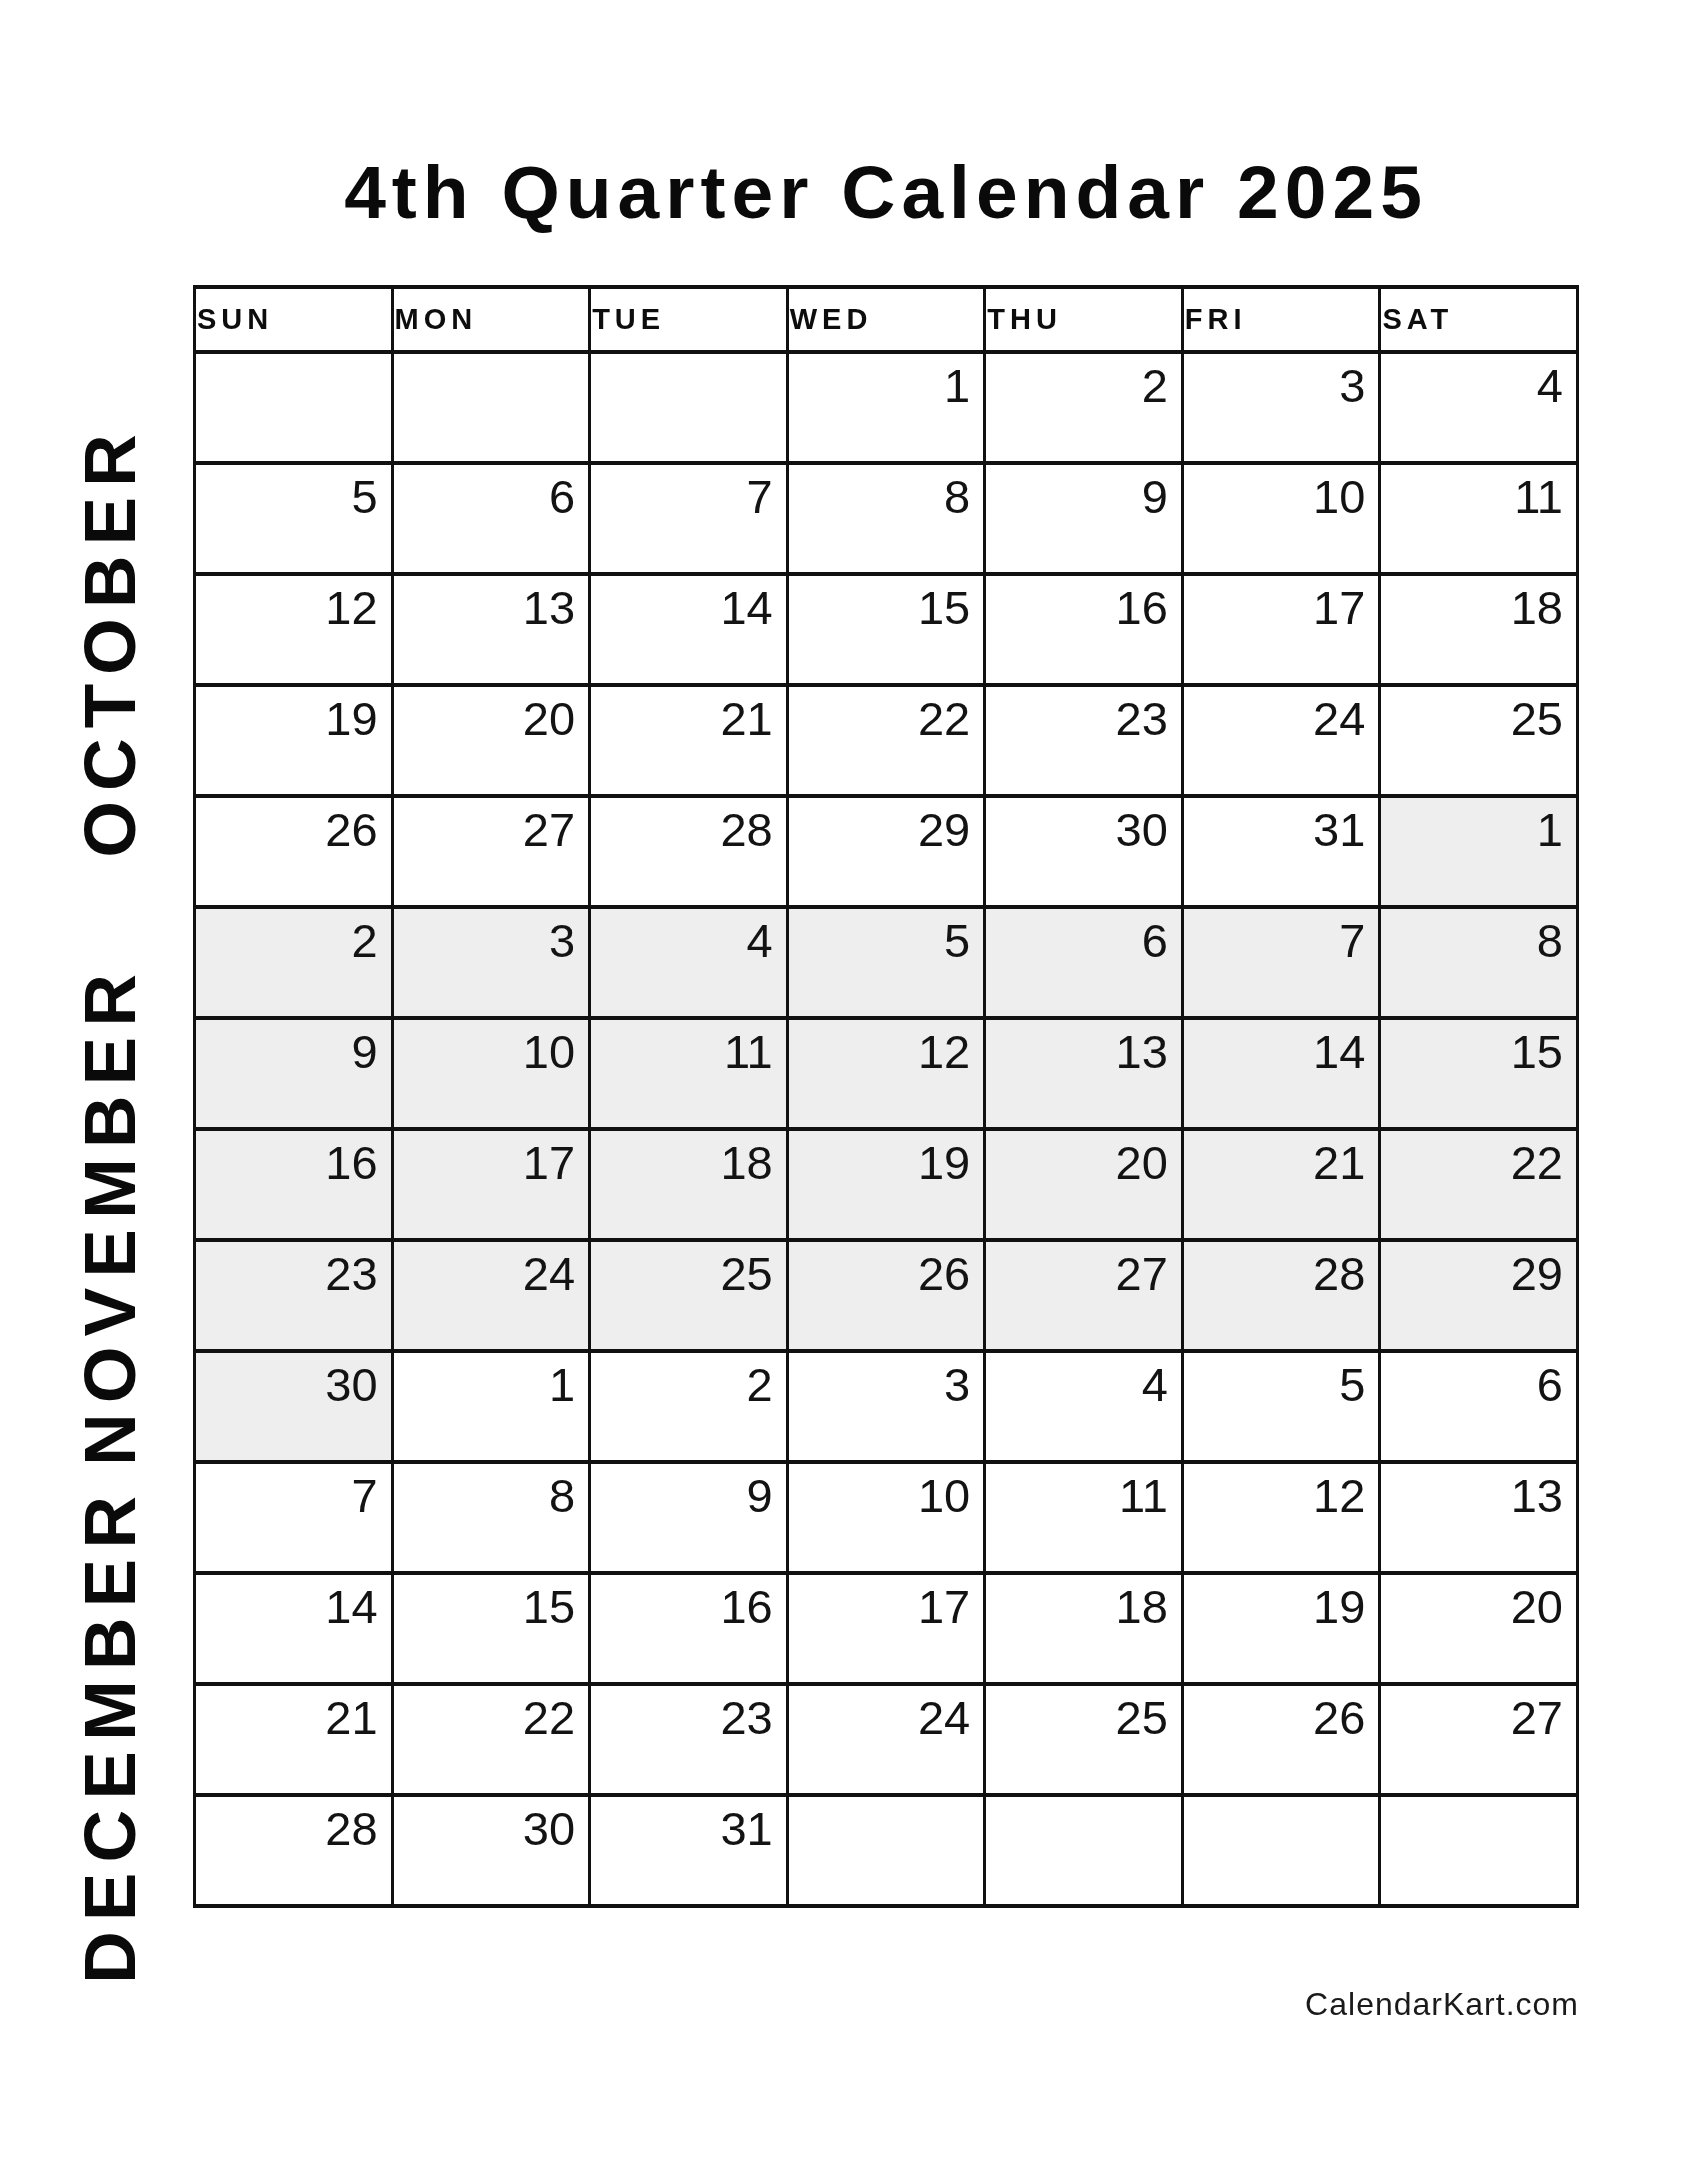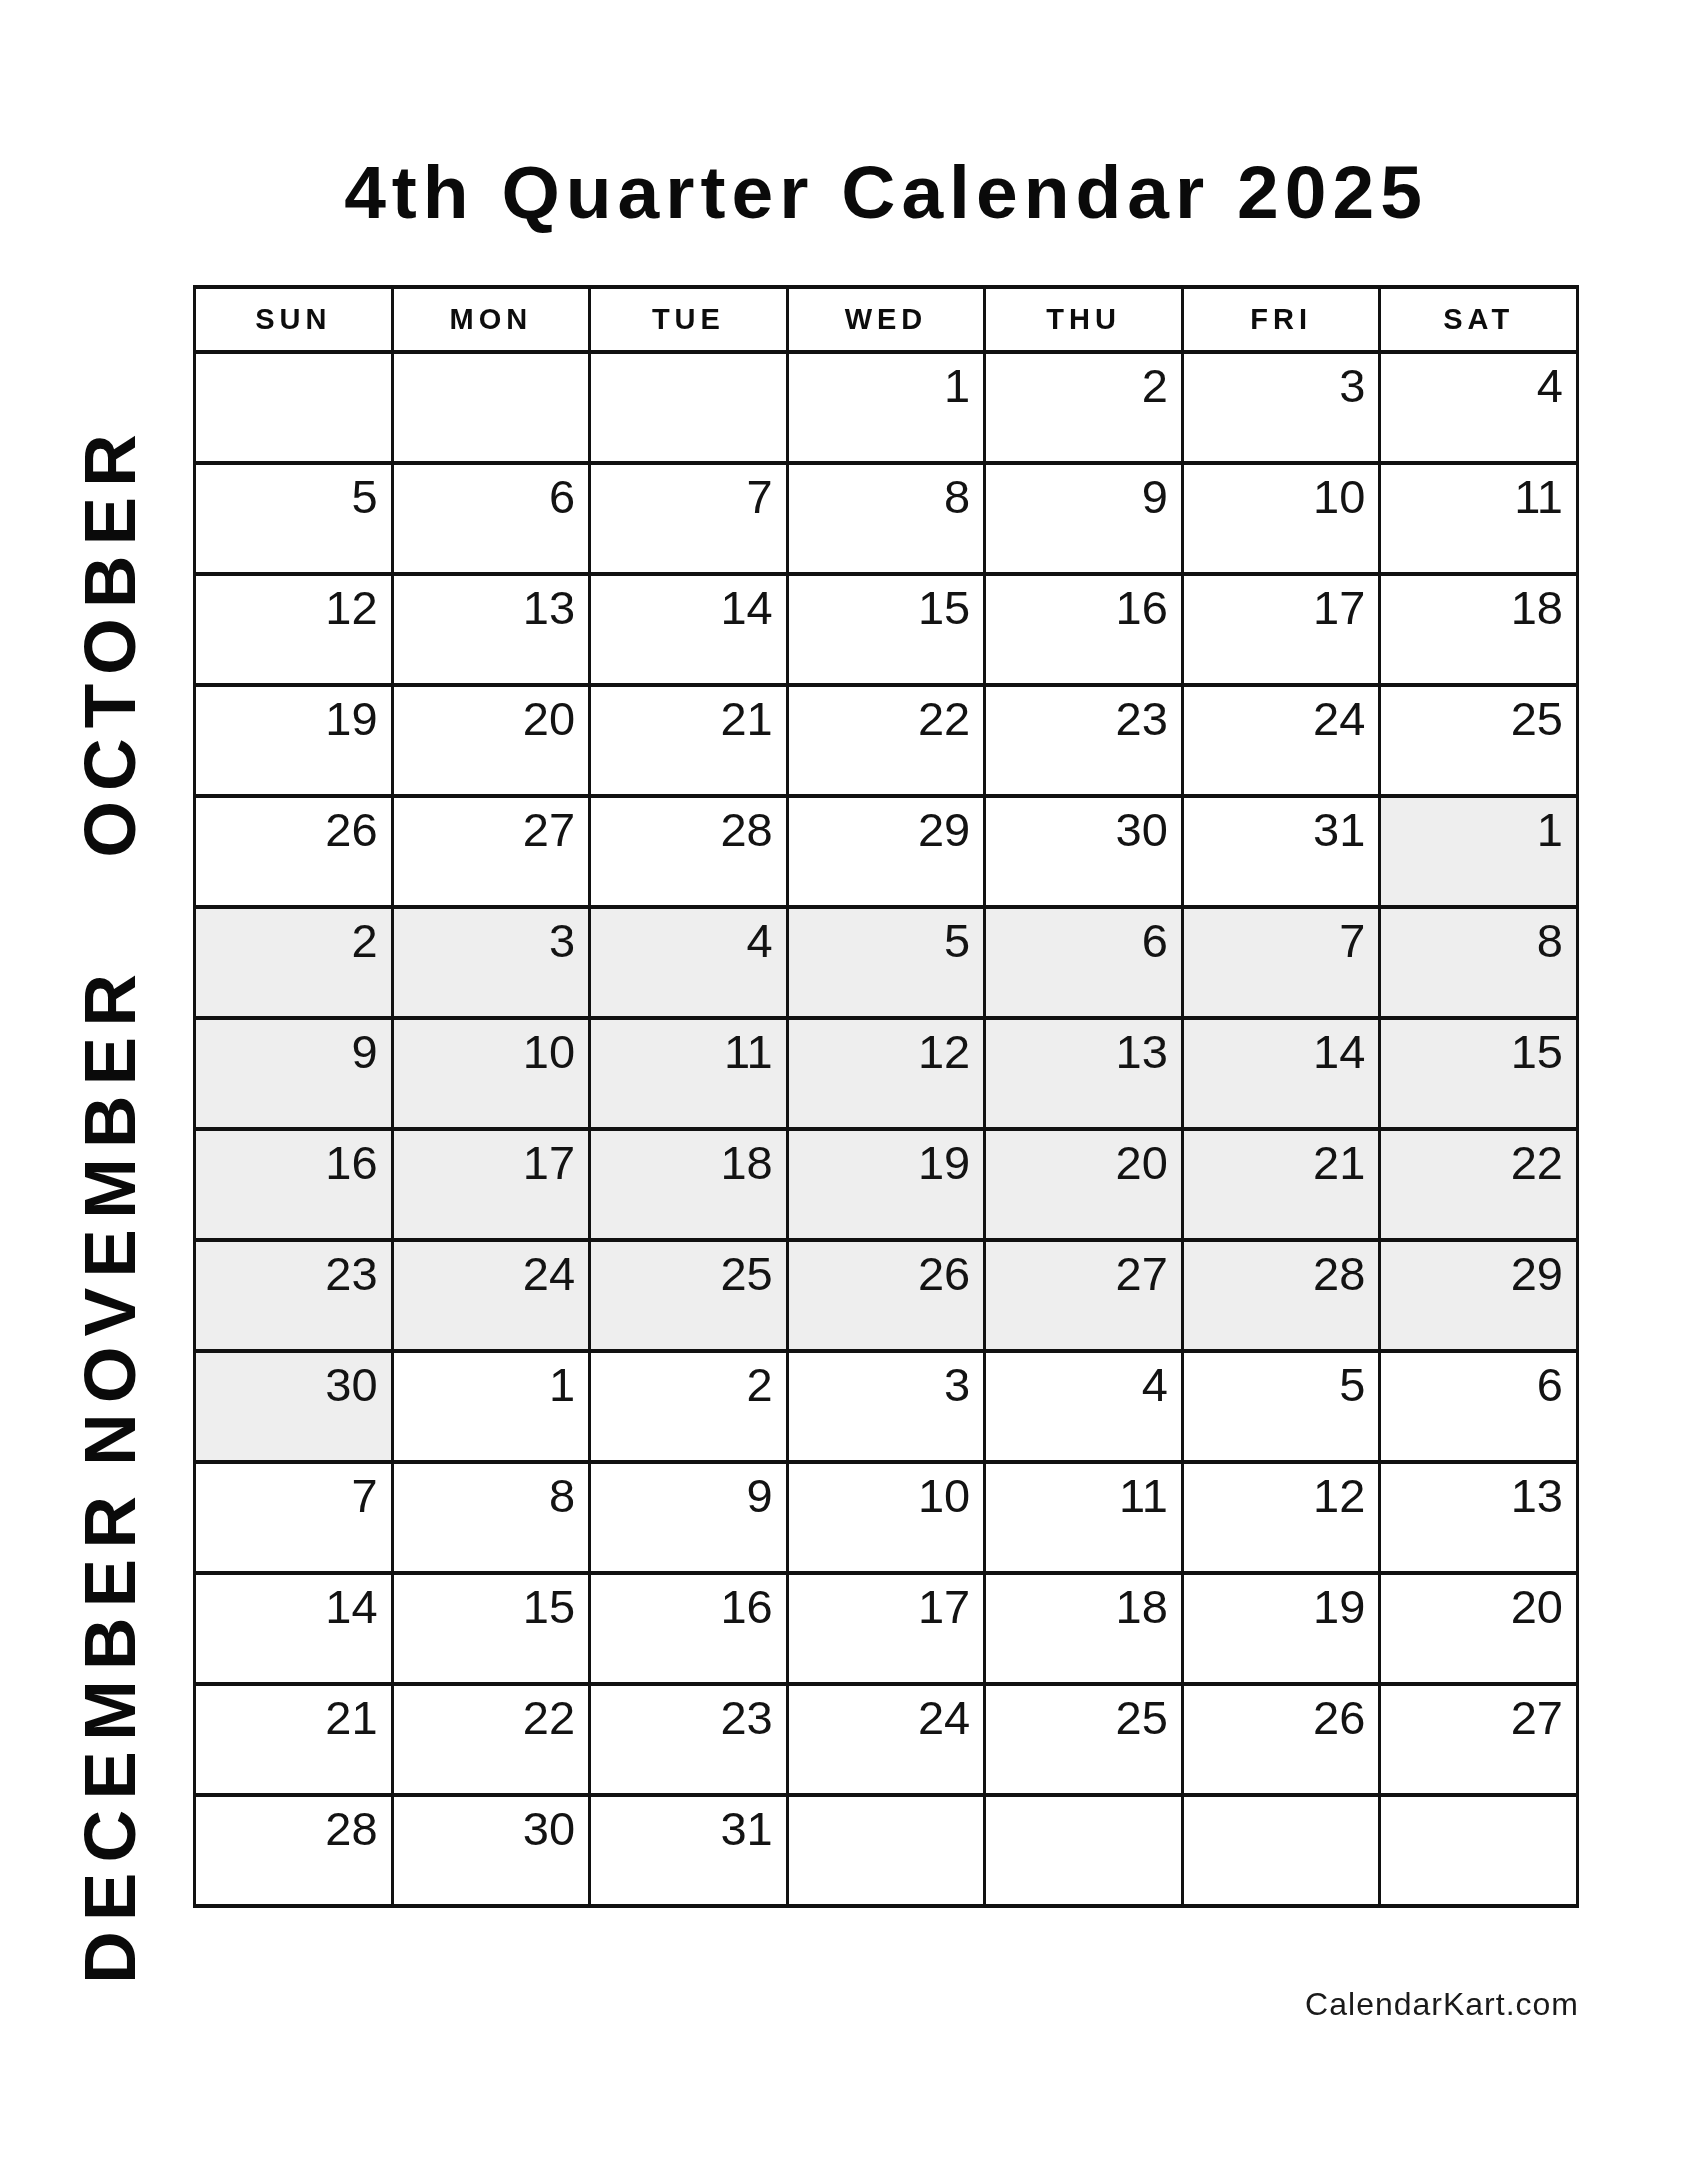--- a/index.html
+++ b/index.html
@@ -39,21 +39,21 @@
   table.calendar th, table.calendar td {
     border: 3px solid var(--grid-line, #111111);
     border-top-width: 4px;
     border-bottom-width: 4px;
   }
   table.calendar th {
     height: 65px;
     font-size: 29px;
     font-weight: bold;
     letter-spacing: 5px;
-    text-align: center;
+    text-align: left;
     vertical-align: middle;
     background: #ffffff;
     color: #0d0d0d;
   }
   table.calendar td {
     height: 111px;
     font-size: 47px;
     font-weight: 400;
     text-align: right;
     vertical-align: top;

